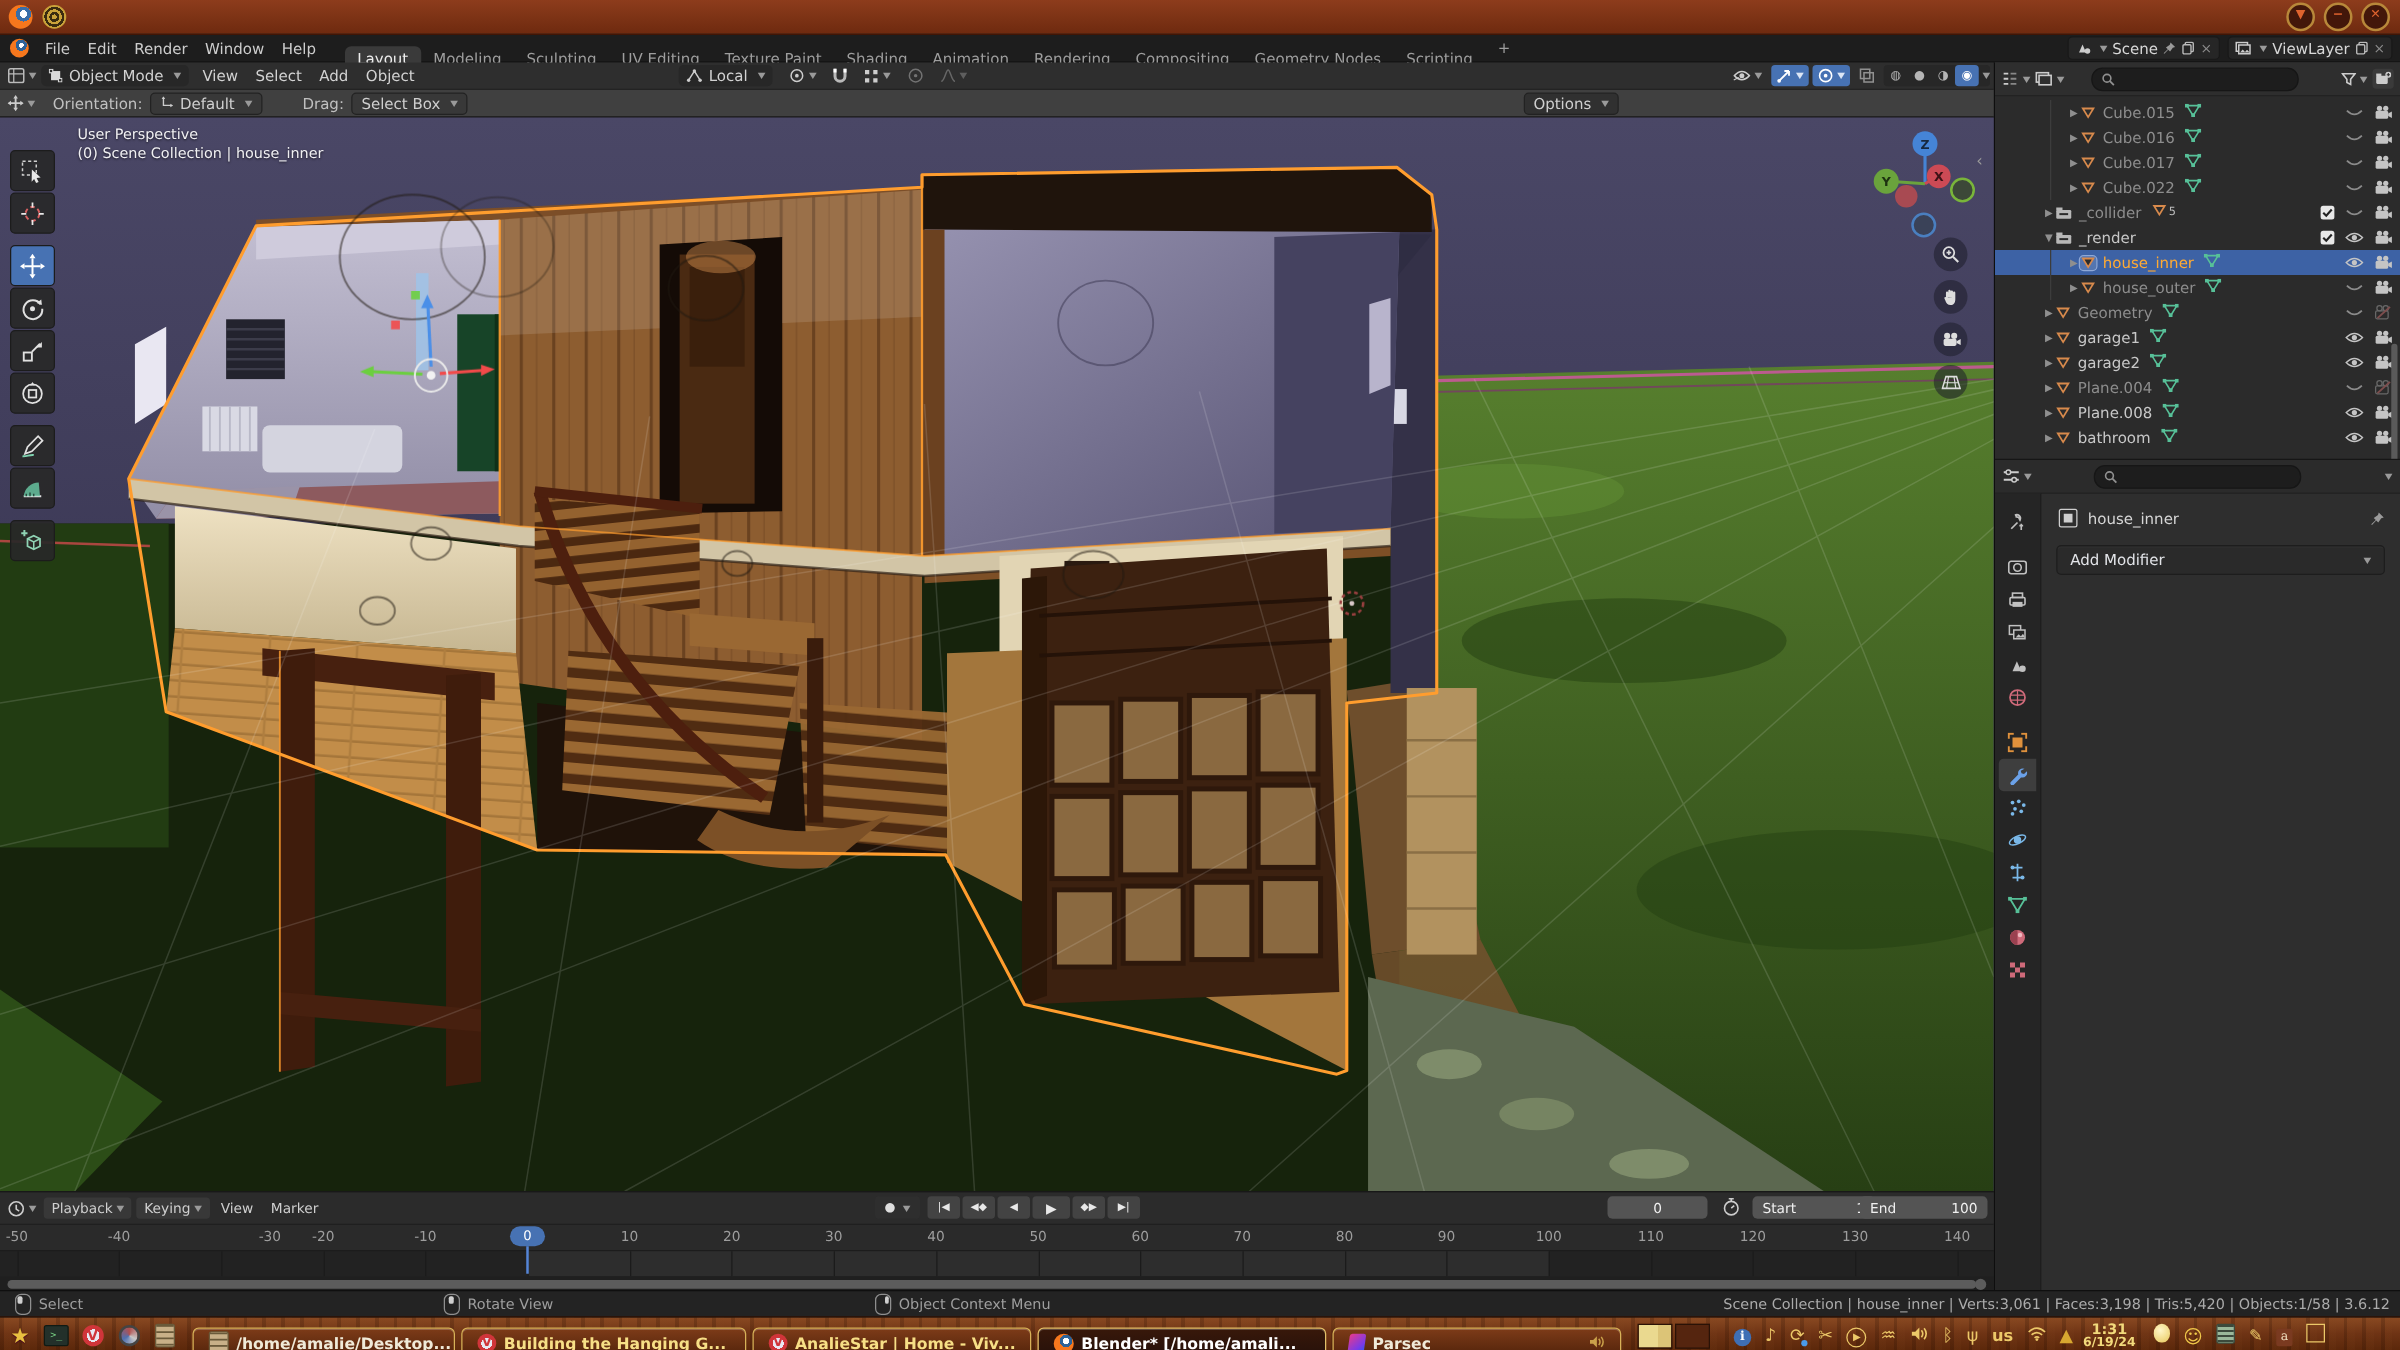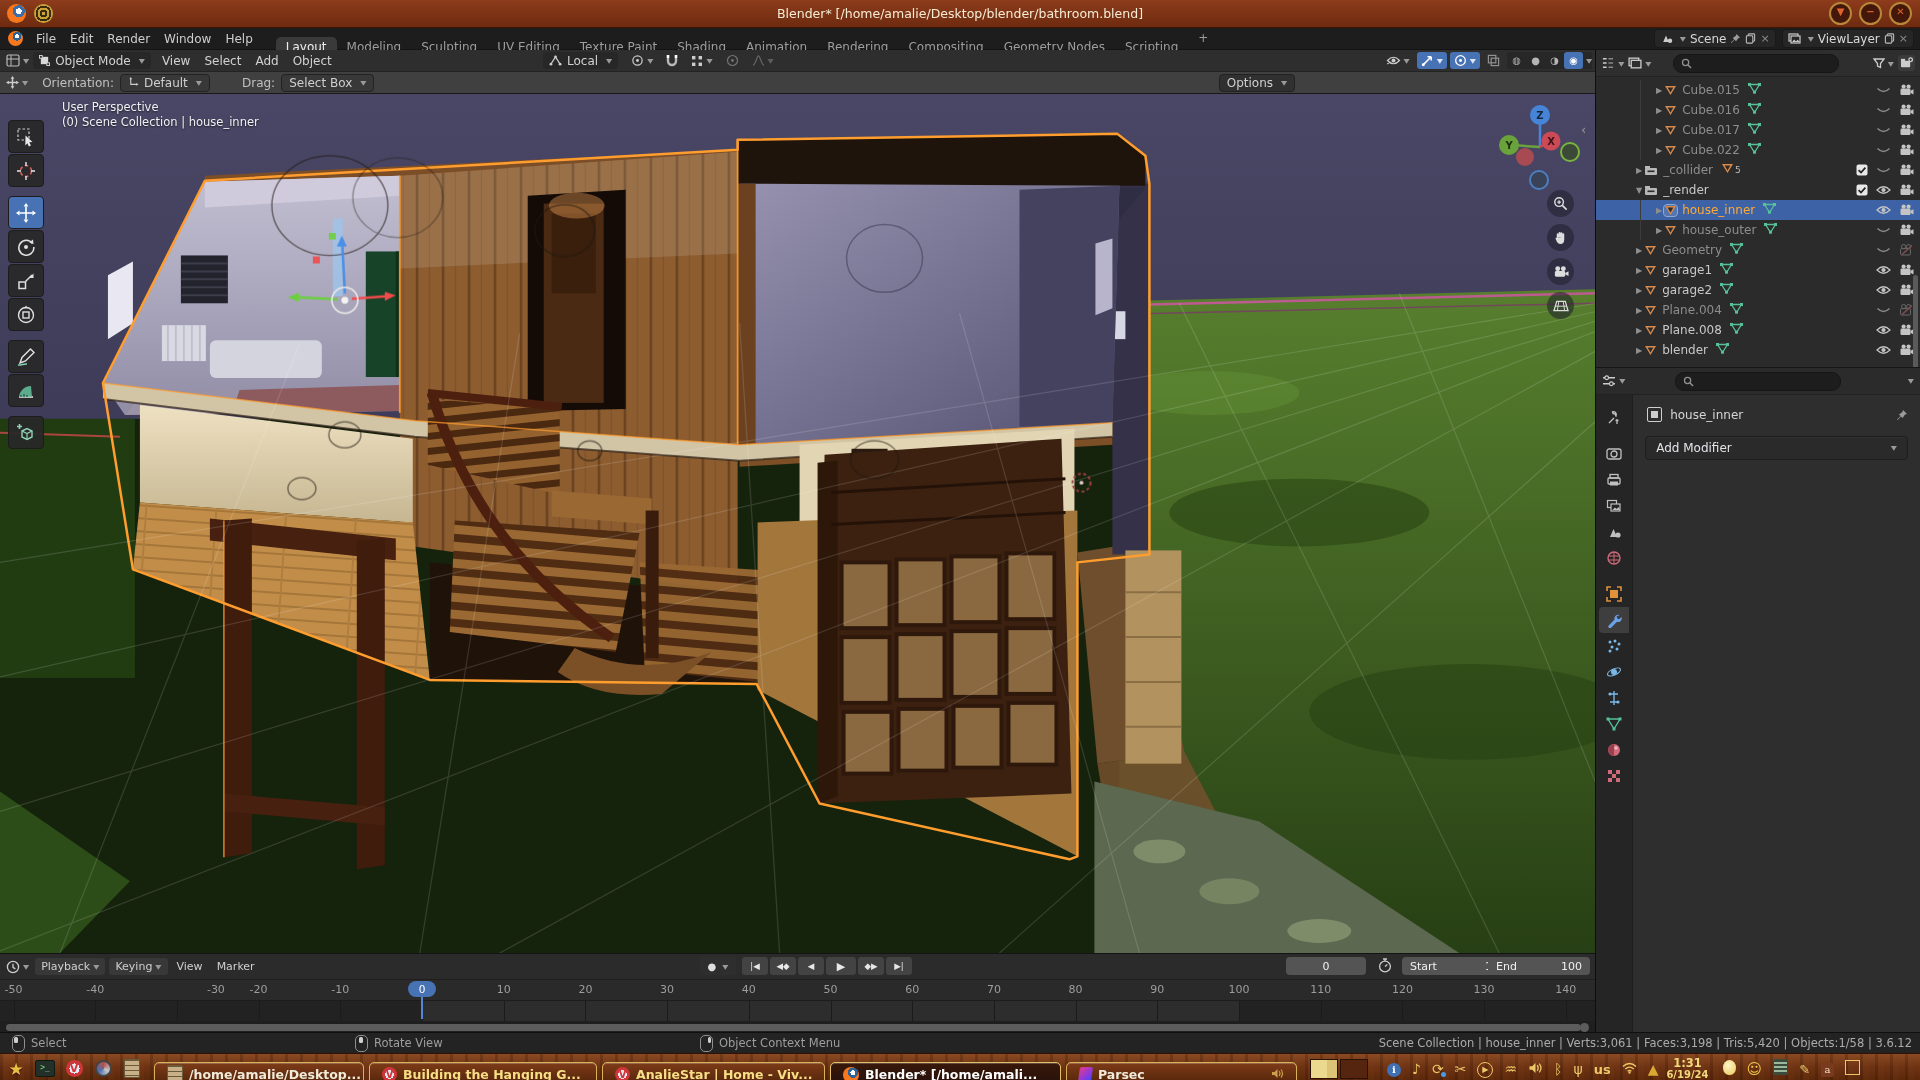--- a/index.html
+++ b/index.html
@@ -171,21 +171,20 @@
   .blendT{width:16px;height:16px;border-radius:50%;background:radial-gradient(circle at 62% 36%,#fff 0 2.5px,#2e6398 2.5px 5px,#f6771d 5px 100%);}
 </style>
 </head>
 <body>
 
 <div class="screen">
 
   <div class="titlebar">
     <div class="blicon"></div>
     <div class="spiralicon"></div>
-    <div class="wtitle">Blender* [/home/amalie/Desktop/blender/bathroom.blend]</div>
     <div class="winbtns">
       <div class="winbtn">▼</div>
       <div class="winbtn">−</div>
       <div class="winbtn">✕</div>
     </div>
   </div>
 
   <div class="menubar">
     <div class="blogo"></div>
     <div id="mb-menus" class="row">
@@ -1306,21 +1305,21 @@
             </div>
             <div class="o-row">
               <span style="width: 38px;"></span>
               <span class="o-arrow">▶</span>
               <span class="iconbox">
                 <svg width="13" height="11" viewBox="0 0 13 11">
                   <path d="M1 1h11L6.5 10Z" fill="#d88a4c"></path>
                   <path d="M3.6 2.6h5.8L6.5 7.4Z" fill="#2b2b2b"></path>
                 </svg>
               </span>
-              <span class="lbl">blender</span>
+              <span class="lbl">bathroom</span>
               <span class="iconbox">
                 <span style="margin-left:8px"><svg width="13" height="11" viewBox="0 0 13 11">
                     <path d="M1.5 1.5h10L6.5 9.5Z" fill="none" stroke="#57c098" stroke-width="1.3"></path>
                     <rect x="0" y="0" width="3" height="3" fill="#57c098"></rect>
                     <rect x="10" y="0" width="3" height="3" fill="#57c098"></rect>
                     <rect x="5" y="7.6" width="3" height="3" fill="#57c098"></rect>
                   </svg></span>
               </span>
               <span class="o-right">
                 <span class="iconbox">

